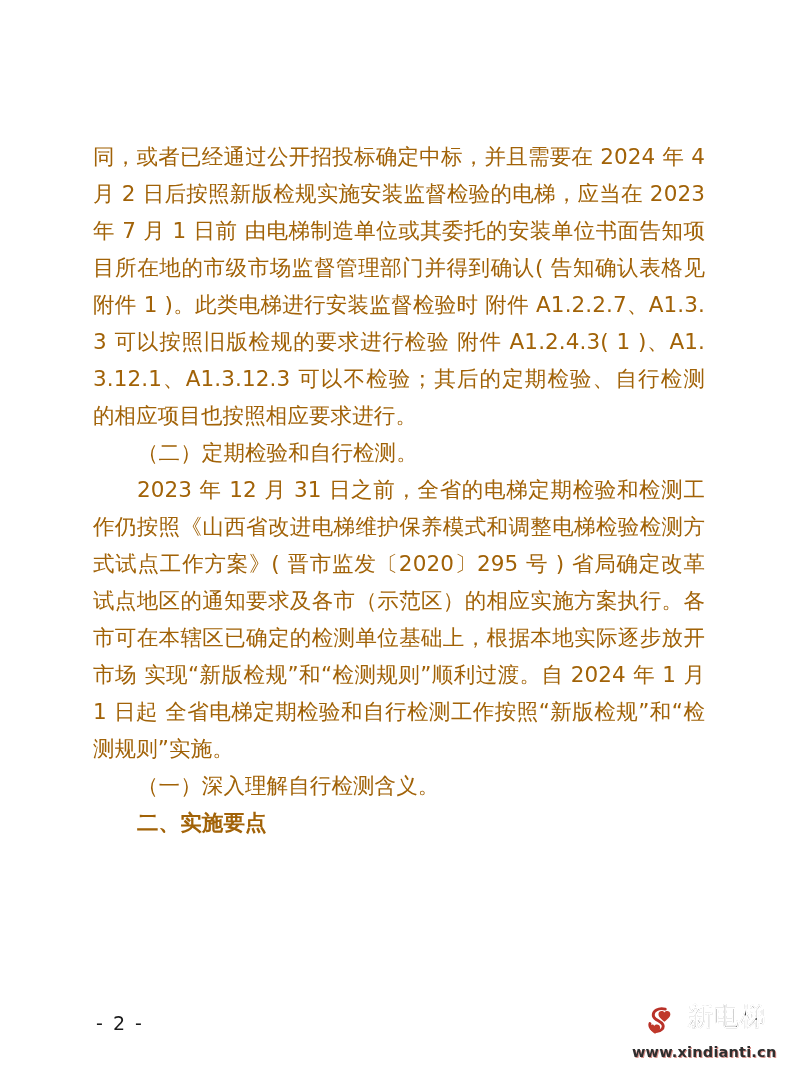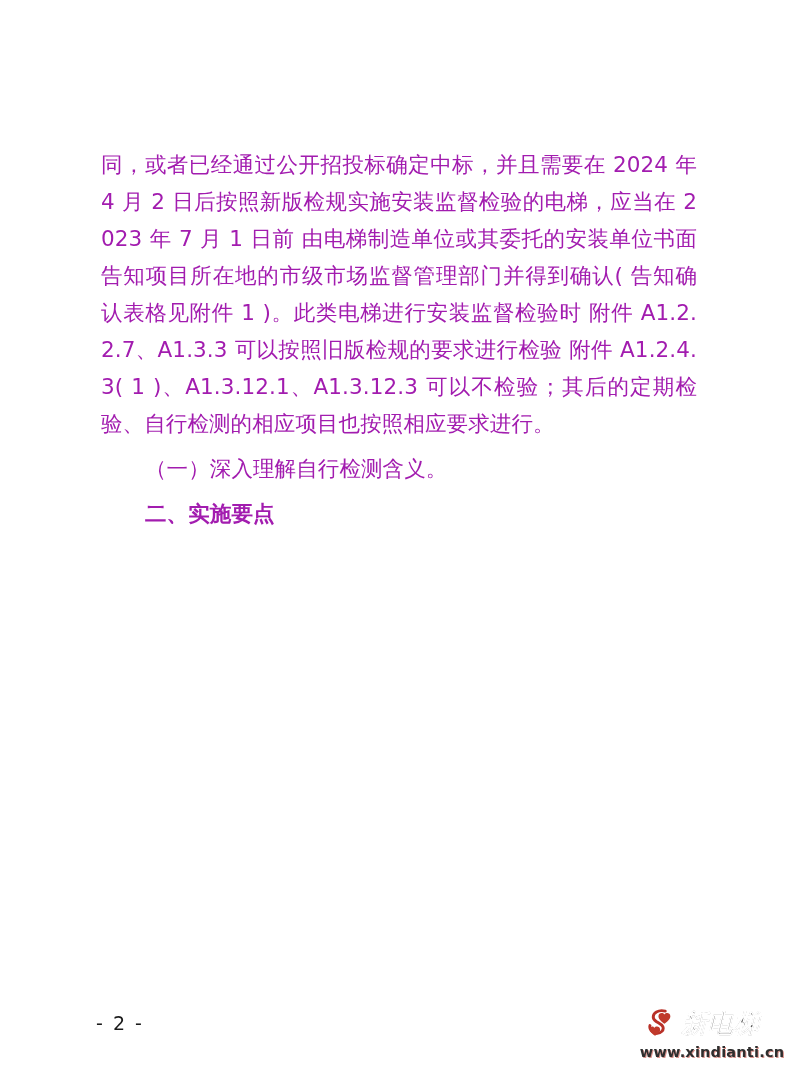--- a/index.html
+++ b/index.html
@@ -23,25 +23,25 @@
   }
 
   #doc-body {
     position: absolute;
     left: 93px;
     top: 138px;
     width: 612px;
   }
 
   .para {
-    margin: 8px;
+    margin: 0;
     font-size: 21.5px;
     line-height: 37px;
     letter-spacing: 0.1px;
-    color: #a21caf;
+    color: #a16207;
     text-align: justify;
     text-justify: inter-character;
     text-align-last: left;
     word-break: break-all;
     font-weight: 500;
   }
 
   .para.indent {
     text-indent: 44px;
   }
@@ -72,60 +72,61 @@
   #watermark {
     position: absolute;
     right: 8px;
     top: 4px;
     width: 160px;
     height: 62px;
   }
 
   #wm-row {
     display: flex;
-    align-items: center;
-    gap: 4px;
+    align-items: flex-start;
+    gap: 10px;
     height: 38px;
     padding-left: 12px;
-    font-style: italic;
   }
 
   #wm-logo {
     width: 34px;
     height: 34px;
     flex: 0 0 auto;
   }
 
   #wm-brand {
     font-size: 25px;
     font-weight: 700;
     color: #4a4a4a;
     letter-spacing: 1px;
     line-height: 1;
     -webkit-text-stroke: 0.6px #ffffff;
     text-shadow: 0 0 1px #ffffff;
   }
 
   #wm-url {
-    text-align: center;
+    text-align: left;
     font-size: 14.5px;
     font-weight: 700;
     color: #2e2e2e;
     letter-spacing: 0.2px;
     margin-top: 2px;
     text-shadow: 1px 1px 0 rgba(190, 60, 50, 0.55);
   }
 </style>
 </head>
 <body>
 
 <div id="page">
 
   <div id="doc-body">
     <p class="para">同，或者已经通过公开招投标确定中标，并且需要在 2024 年 4 月 2 日后按照新版检规实施安装监督检验的电梯，应当在 2023 年 7 月 1 日前 由电梯制造单位或其委托的安装单位书面告知项目所在地的市级市场监督管理部门并得到确认( 告知确认表格见附件 1 )。此类电梯进行安装监督检验时 附件 A1.2.2.7、A1.3.3 可以按照旧版检规的要求进行检验 附件 A1.2.4.3( 1 )、A1.3.12.1、A1.3.12.3 可以不检验；其后的定期检验、自行检测的相应项目也按照相应要求进行。</p>
+    <p class="para indent">（二）定期检验和自行检测。</p>
+    <p class="para indent">2023 年 12 月 31 日之前，全省的电梯定期检验和检测工作仍按照《山西省改进电梯维护保养模式和调整电梯检验检测方式试点工作方案》( 晋市监发〔2020〕295 号 ) 省局确定改革试点地区的通知要求及各市（示范区）的相应实施方案执行。各市可在本辖区已确定的检测单位基础上，根据本地实际逐步放开市场 实现“新版检规”和“检测规则”顺利过渡。自 2024 年 1 月 1 日起 全省电梯定期检验和自行检测工作按照“新版检规”和“检测规则”实施。</p>
     <p class="para indent">（一）深入理解自行检测含义。</p>
     <p class="para heading">二、实施要点</p>
   </div>
 
   <div id="footer">
 
     <div id="page-number">- 2 -</div>
 
     <div id="watermark">
       <div id="wm-row">

